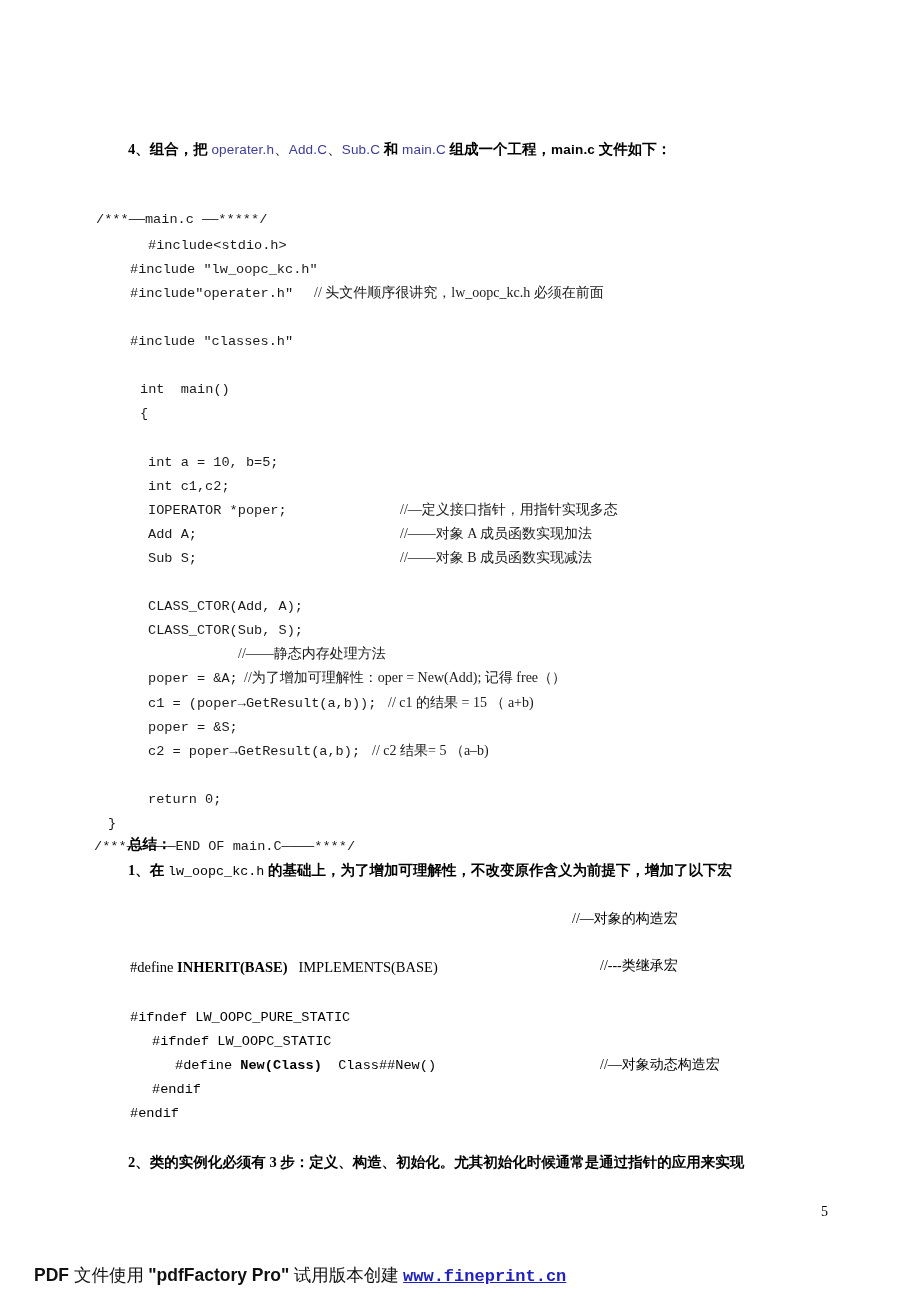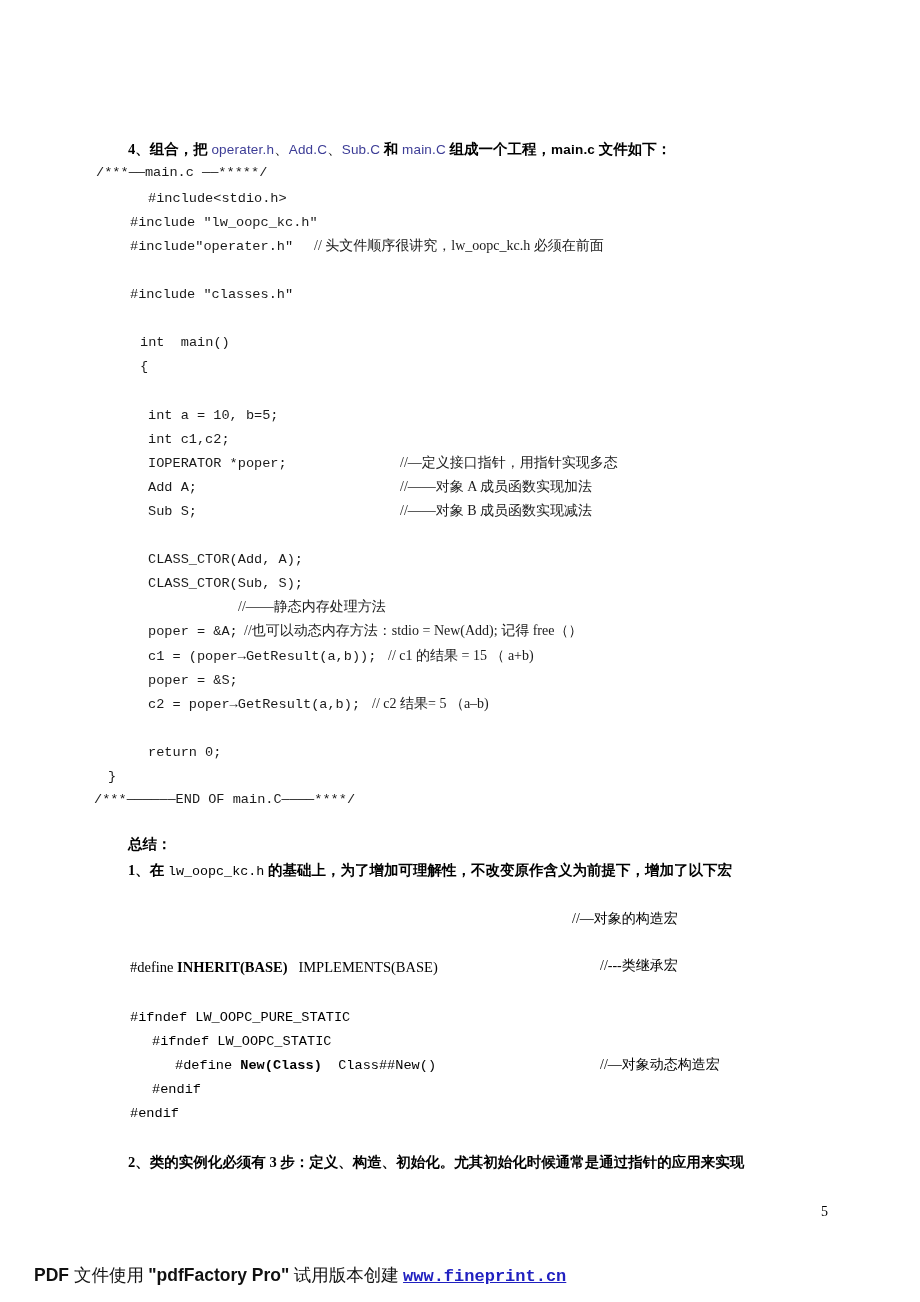--- a/index.html
+++ b/index.html
@@ -41,20 +41,21 @@
   .para-heading .lead { font-weight: bold; }
 
   
   .code-line {
     position: absolute;
     white-space: pre;
     font-family: "Liberation Mono", "DejaVu Sans Mono", monospace;
     font-size: 13.6px;
     line-height: 1;
     color: #1a1a1a;
+    margin-top: 47px;
   }
 
   
   .sum-line {
     position: absolute;
     white-space: pre;
     font-size: 14.5px;
     font-family: "Liberation Serif", "DejaVu Serif", serif;
     font-weight: bold;
     line-height: 1;
@@ -150,21 +151,21 @@
 
   <div class="code-line" style="left:148px; top:505px;">Sub S;</div>
   <div class="code-line cmt-cn" style="left:400px; top:504px; font-family:'Liberation Serif',serif; font-size:14px;">//——对象 B 成员函数实现减法</div>
 
   <div class="code-line" style="left:148px; top:553px;">CLASS_CTOR(Add, A);</div>
   <div class="code-line" style="left:148px; top:577px;text-align:right;">CLASS_CTOR(Sub, S);</div>
 
   <div class="code-line cmt-cn" style="left:238px; top:600px; font-family:'Liberation Serif',serif; font-size:14px;">//——静态内存处理方法</div>
 
   <div class="code-line" style="left:148px; top:625px;">poper = &amp;A;</div>
-  <div class="code-line cmt-cn" style="left:244px; top:624px; font-family:'Liberation Serif',serif; font-size:14px;">//也可以动态内存方法：stdio = New(Add); 记得 free（）</div>
+  <div class="code-line cmt-cn" style="left:244px; top:624px; font-family:'Liberation Serif',serif; font-size:14px;">//为了增加可理解性：oper = New(Add); 记得 free（）</div>
 
   <div class="code-line" style="left:148px; top:650px;">c1 = (poper→GetResult(a,b));</div>
   <div class="code-line cmt-cn" style="left:388px; top:649px; font-family:'Liberation Serif',serif; font-size:14px;">// c1 的结果 = 15 （ a+b)</div>
 
   <div class="code-line" style="left:148px; top:674px;">poper = &amp;S;</div>
 
   <div class="code-line" style="left:148px; top:698px;">c2 = poper→GetResult(a,b);</div>
   <div class="code-line cmt-cn" style="left:372px; top:697px; font-family:'Liberation Serif',serif; font-size:14px;">// c2 结果= 5 （a–b)</div>
 
   <div class="code-line" style="left:148px; top:746px;">return 0;</div>

